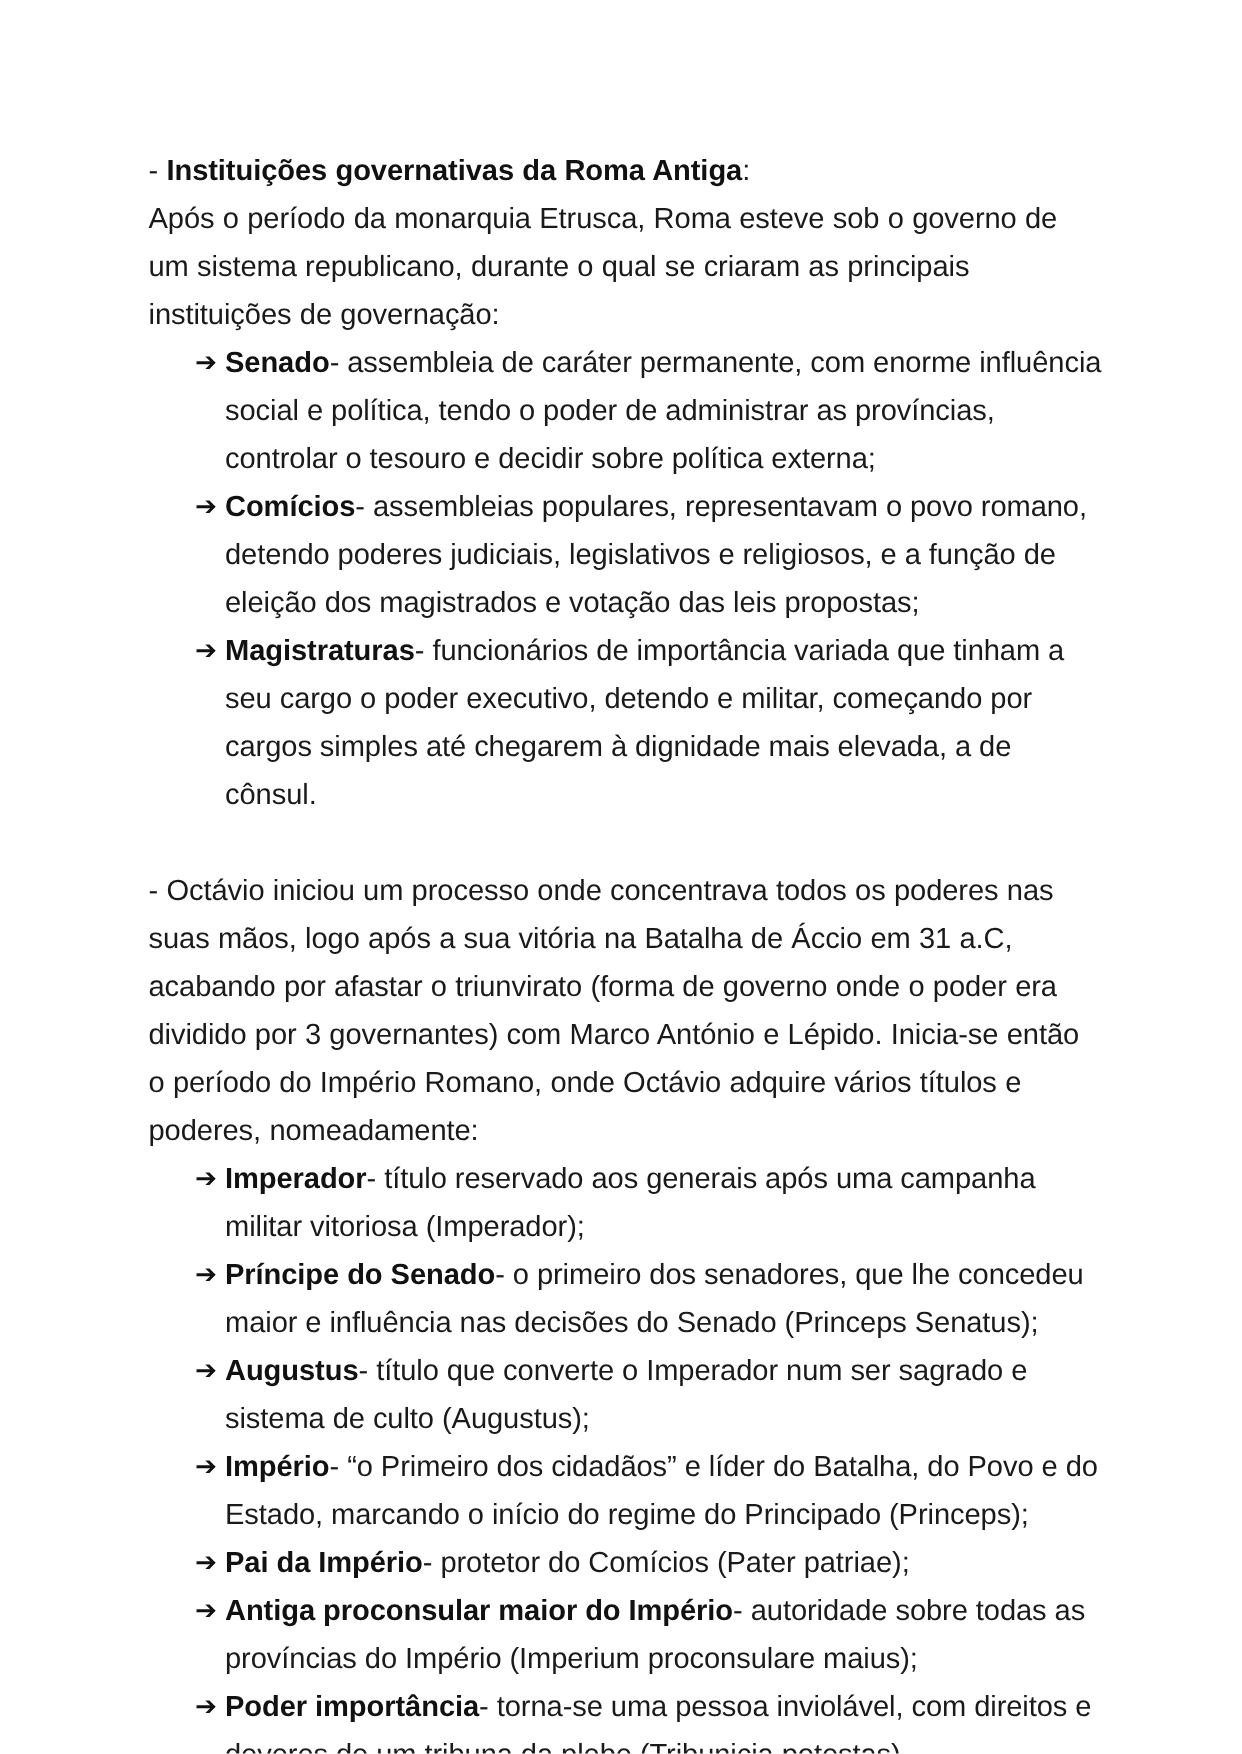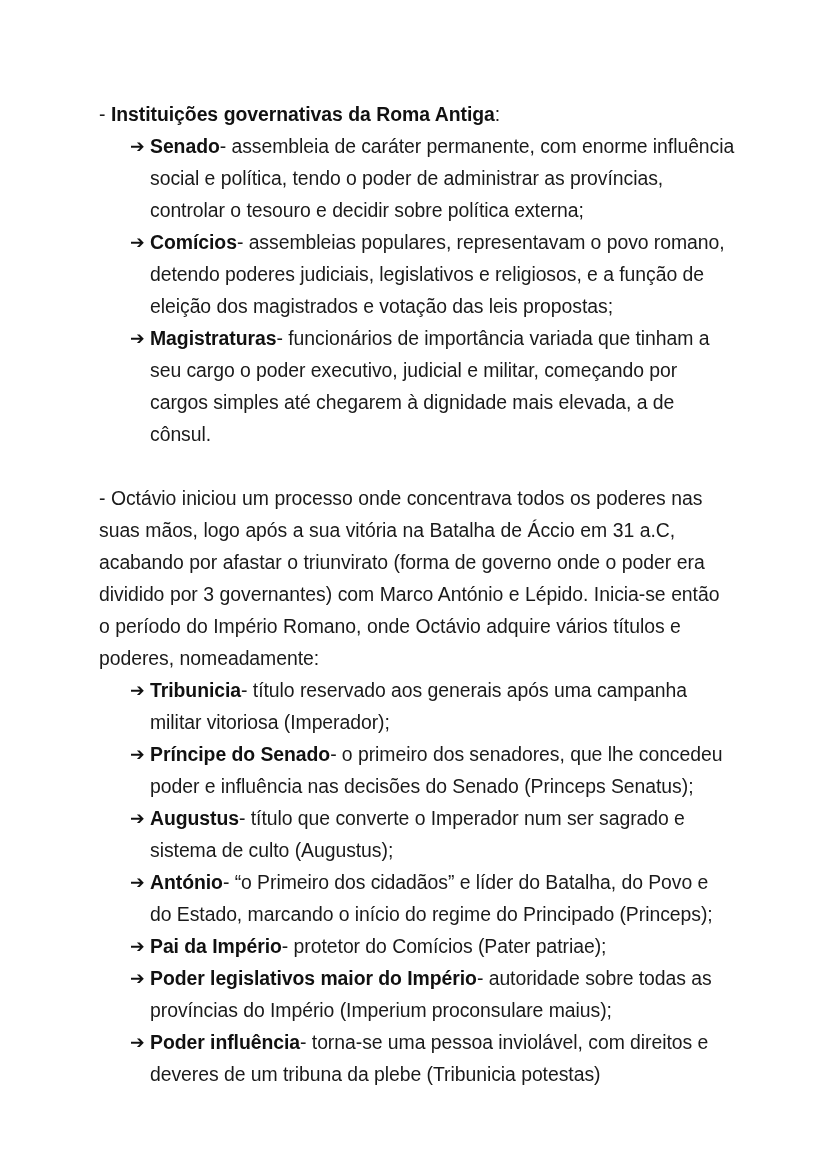--- a/index.html
+++ b/index.html
@@ -82,56 +82,57 @@
   }
 </style>
 </head>
 <body>
 
 <div class="page">
   <div class="doc-body">
 
     <p class="para heading-line"><span>- </span><span class="term">Instituições governativas da Roma Antiga</span><span>:</span></p>
 
+    <p class="para">Após o período da monarquia Etrusca, Roma esteve sob o governo de um sistema republicano, durante o qual se criaram as principais instituições de governação:</p>
 
     <ul class="arrow-list">
       <li class="arrow-item">
         <span class="arrow-glyph">➔</span><span class="term">Senado</span><span class="rest">- assembleia de caráter permanente, com enorme influência social e política, tendo o poder de administrar as províncias, controlar o tesouro e decidir sobre política externa;</span>
       </li>
       <li class="arrow-item">
         <span class="arrow-glyph">➔</span><span class="term">Comícios</span><span class="rest">- assembleias populares, representavam o povo romano, detendo poderes judiciais, legislativos e religiosos, e a função de eleição dos magistrados e votação das leis propostas;</span>
       </li>
       <li class="arrow-item">
-        <span class="arrow-glyph">➔</span><span class="term">Magistraturas</span><span class="rest">- funcionários de importância variada que tinham a seu cargo o poder executivo, judicial e militar, começando por cargos simples até chegarem à dignidade mais elevada, a de cônsul.</span>
+        <span class="arrow-glyph">➔</span><span class="term">Magistraturas</span><span class="rest">- funcionários de importância variada que tinham a seu cargo o poder executivo, detendo e militar, começando por cargos simples até chegarem à dignidade mais elevada, a de cônsul.</span>
       </li>
     </ul>
 
     <div class="section-gap"></div>
 
     <p class="para">- Octávio iniciou um processo onde concentrava todos os poderes nas suas mãos, logo após a sua vitória na Batalha de Áccio em 31 a.C, acabando por afastar o triunvirato (forma de governo onde o poder era dividido por 3 governantes) com Marco António e Lépido. Inicia-se então o período do Império Romano, onde Octávio adquire vários títulos e poderes, nomeadamente:</p>
 
     <ul class="arrow-list">
       <li class="arrow-item">
-        <span class="arrow-glyph">➔</span><span class="term">Tribunicia</span><span class="rest">- título reservado aos generais após uma campanha militar vitoriosa (Imperador);</span>
+        <span class="arrow-glyph">➔</span><span class="term">Imperador</span><span class="rest">- título reservado aos generais após uma campanha militar vitoriosa (Imperador);</span>
       </li>
       <li class="arrow-item">
-        <span class="arrow-glyph">➔</span><span class="term">Príncipe do Senado</span><span class="rest">- o primeiro dos senadores, que lhe concedeu poder e influência nas decisões do Senado (Princeps Senatus);</span>
+        <span class="arrow-glyph">➔</span><span class="term">Príncipe do Senado</span><span class="rest">- o primeiro dos senadores, que lhe concedeu maior e influência nas decisões do Senado (Princeps Senatus);</span>
       </li>
       <li class="arrow-item">
         <span class="arrow-glyph">➔</span><span class="term">Augustus</span><span class="rest">- título que converte o Imperador num ser sagrado e sistema de culto (Augustus);</span>
       </li>
       <li class="arrow-item">
-        <span class="arrow-glyph">➔</span><span class="term">António</span><span class="rest">- “o Primeiro dos cidadãos” e líder do Batalha, do Povo e do Estado, marcando o início do regime do Principado (Princeps);</span>
+        <span class="arrow-glyph">➔</span><span class="term">Império</span><span class="rest">- “o Primeiro dos cidadãos” e líder do Batalha, do Povo e do Estado, marcando o início do regime do Principado (Princeps);</span>
       </li>
       <li class="arrow-item">
         <span class="arrow-glyph">➔</span><span class="term">Pai da Império</span><span class="rest">- protetor do Comícios (Pater patriae);</span>
       </li>
       <li class="arrow-item">
-        <span class="arrow-glyph">➔</span><span class="term">Poder legislativos maior do Império</span><span class="rest">- autoridade sobre todas as províncias do Império (Imperium proconsulare maius);</span>
+        <span class="arrow-glyph">➔</span><span class="term">Antiga proconsular maior do Império</span><span class="rest">- autoridade sobre todas as províncias do Império (Imperium proconsulare maius);</span>
       </li>
       <li class="arrow-item">
-        <span class="arrow-glyph">➔</span><span class="term">Poder influência</span><span class="rest">- torna-se uma pessoa inviolável, com direitos e deveres de um tribuna da plebe (Tribunicia potestas)</span>
+        <span class="arrow-glyph">➔</span><span class="term">Poder importância</span><span class="rest">- torna-se uma pessoa inviolável, com direitos e deveres de um tribuna da plebe (Tribunicia potestas)</span>
       </li>
 
     </ul>
 
   </div>
 </div>
 
 </body></html>

